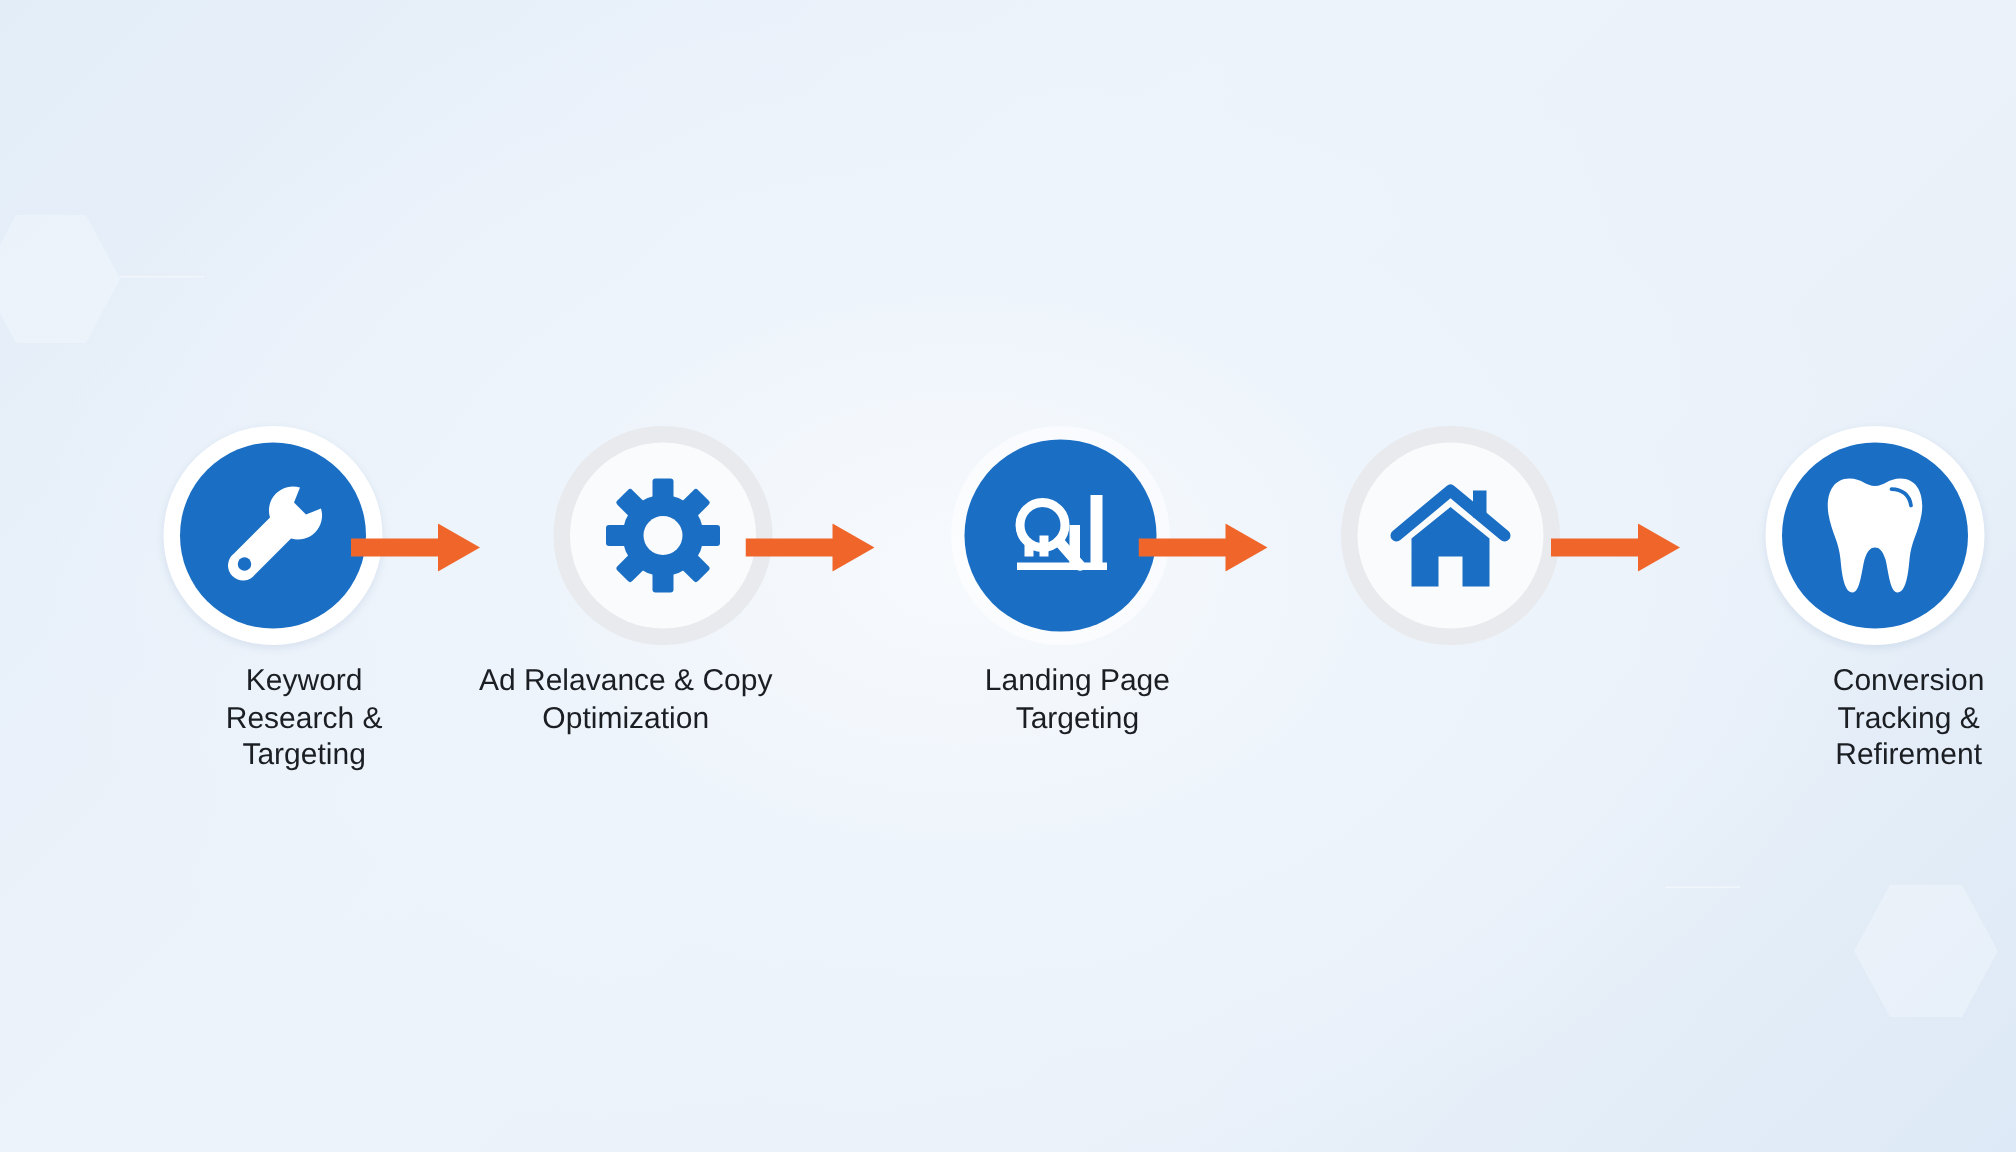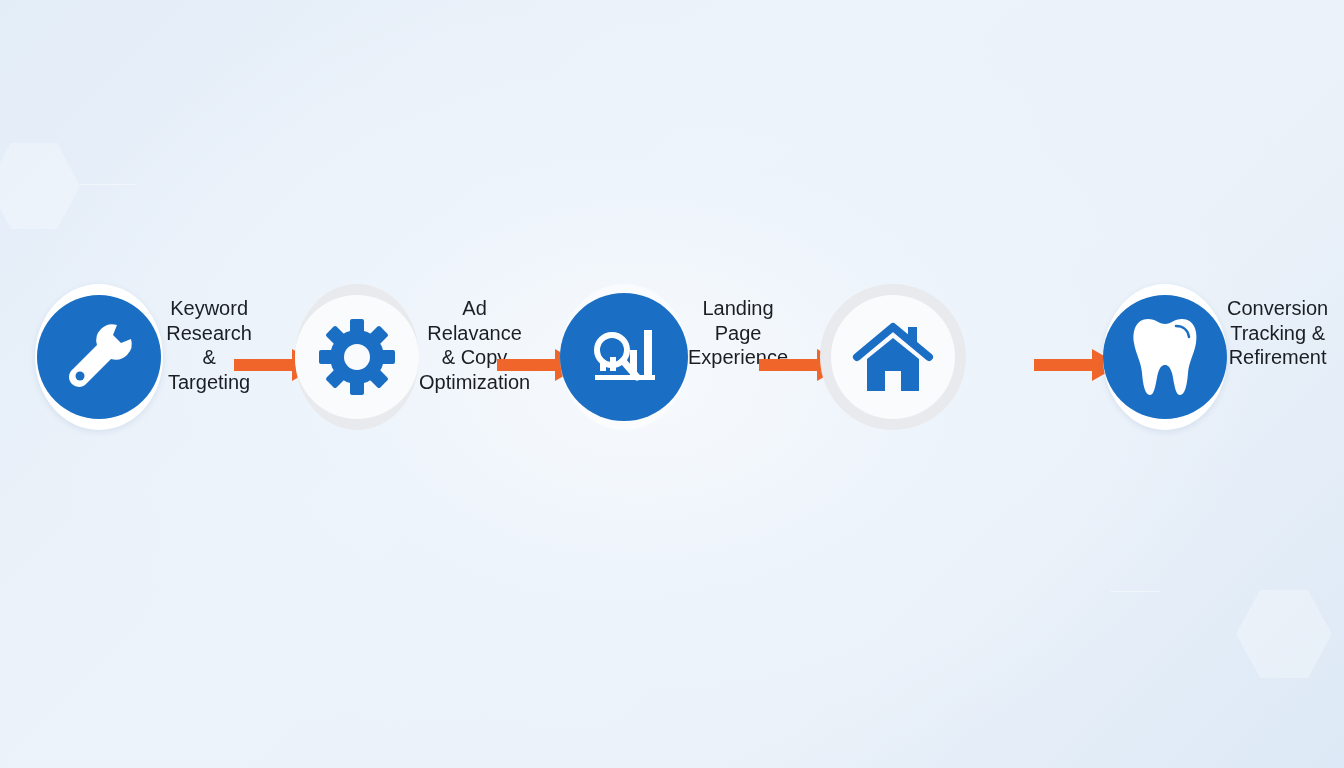--- a/index.html
+++ b/index.html
@@ -26,22 +26,22 @@
     .deco-line {
       position: absolute;
       height: 1px;
       background: rgba(255,255,255,0.45);
     }
     .step {
       position: absolute;
       top: 284px;
       width: 220px;
       display: flex;
-      flex-direction: row;
-      align-items: flex-start;
+      flex-direction: column;
+      align-items: flex-end;
     }
     .node {
       position: relative;
       width: 146px;
       height: 146px;
       border-radius: 50%;
       display: flex;
       align-items: center;
       justify-content: center;
       box-sizing: border-box;
@@ -165,21 +165,21 @@
             <rect x="11" y="58" width="60" height="5"></rect>
             <rect x="16" y="44" width="6" height="10"></rect>
             <rect x="26" y="40" width="6" height="14"></rect>
           </g>
           <circle cx="28" cy="33" r="15" fill="none" stroke="#ffffff" stroke-width="6"></circle>
           <line x1="39" y1="44" x2="53" y2="60" stroke="#ffffff" stroke-width="7" stroke-linecap="round"></line>
         </svg>
       </div>
     </div>
     <div class="label">Landing Page
-Experience</div>
+Targeting</div>
   </div>
 
   <svg class="arrow" style="left:759px;" viewBox="0 0 86 32">
     <rect x="0" y="10" width="60" height="12" fill="#f0662a"></rect>
     <polygon points="58,0 86,16 58,32" fill="#f0662a"></polygon>
   </svg>
 
   <div class="step" style="left:820px;">
     <div class="node outline">
       <div class="inner">

